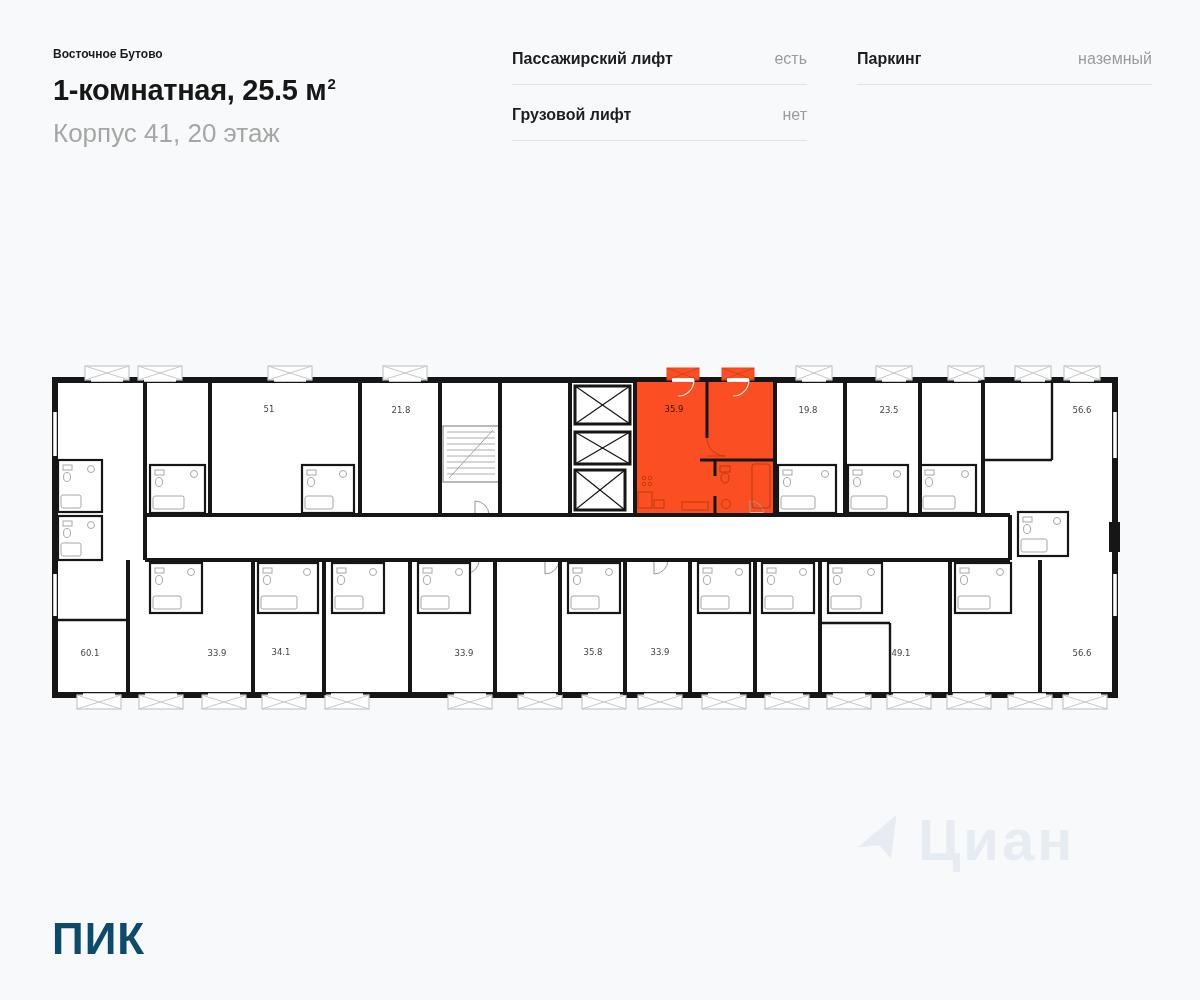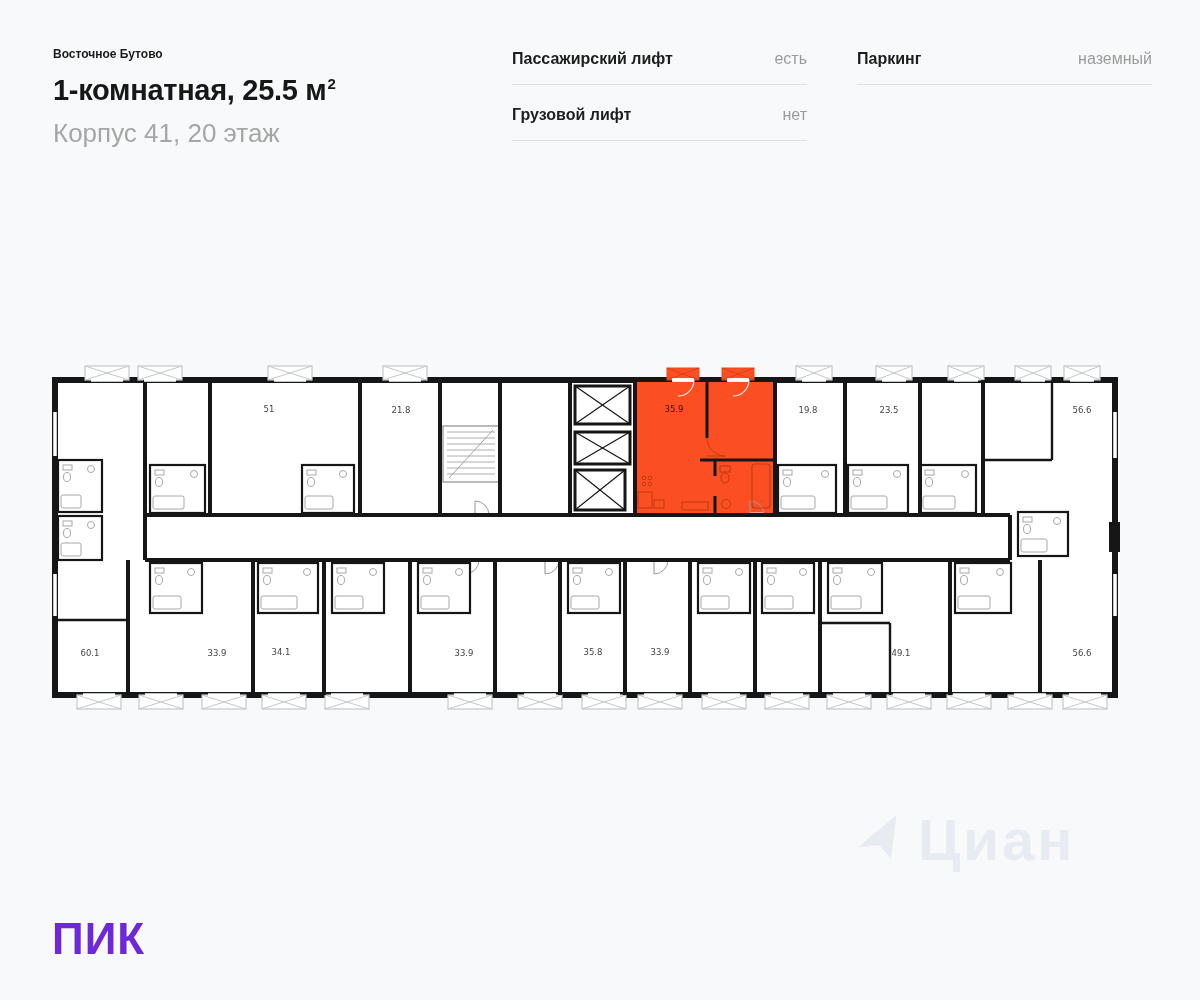--- a/index.html
+++ b/index.html
@@ -413,21 +413,21 @@
           <text x="231" y="295" text-anchor="middle" font-size="8.5" font-family="&quot;DejaVu Sans&quot;, sans-serif" fill="#454545">34.1</text>
           <text x="414" y="296" text-anchor="middle" font-size="8.5" font-family="&quot;DejaVu Sans&quot;, sans-serif" fill="#454545">33.9</text>
           <text x="543" y="295" text-anchor="middle" font-size="8.5" font-family="&quot;DejaVu Sans&quot;, sans-serif" fill="#454545">35.8</text>
           <text x="610" y="295" text-anchor="middle" font-size="8.5" font-family="&quot;DejaVu Sans&quot;, sans-serif" fill="#454545">33.9</text>
           <text x="851" y="296" text-anchor="middle" font-size="8.5" font-family="&quot;DejaVu Sans&quot;, sans-serif" fill="#454545">49.1</text>
           <text x="1032" y="296" text-anchor="middle" font-size="8.5" font-family="&quot;DejaVu Sans&quot;, sans-serif" fill="#454545">56.6</text>
         </g>
       </svg>
   </div>
 
-  <div class="logo" style="color: #6d28d9;">ПИК</div>
+  <div class="logo" style="color: #0c4a6e;">ПИК</div>
 
   <div class="watermark">
     <svg viewBox="0 0 24 24">
       <path d="M2 12 L22 4 L14 21 L11 14 Z" fill="currentColor"></path>
     </svg>
     <span class="wm-text">Циан</span>
   </div>
 
 </div>
 

